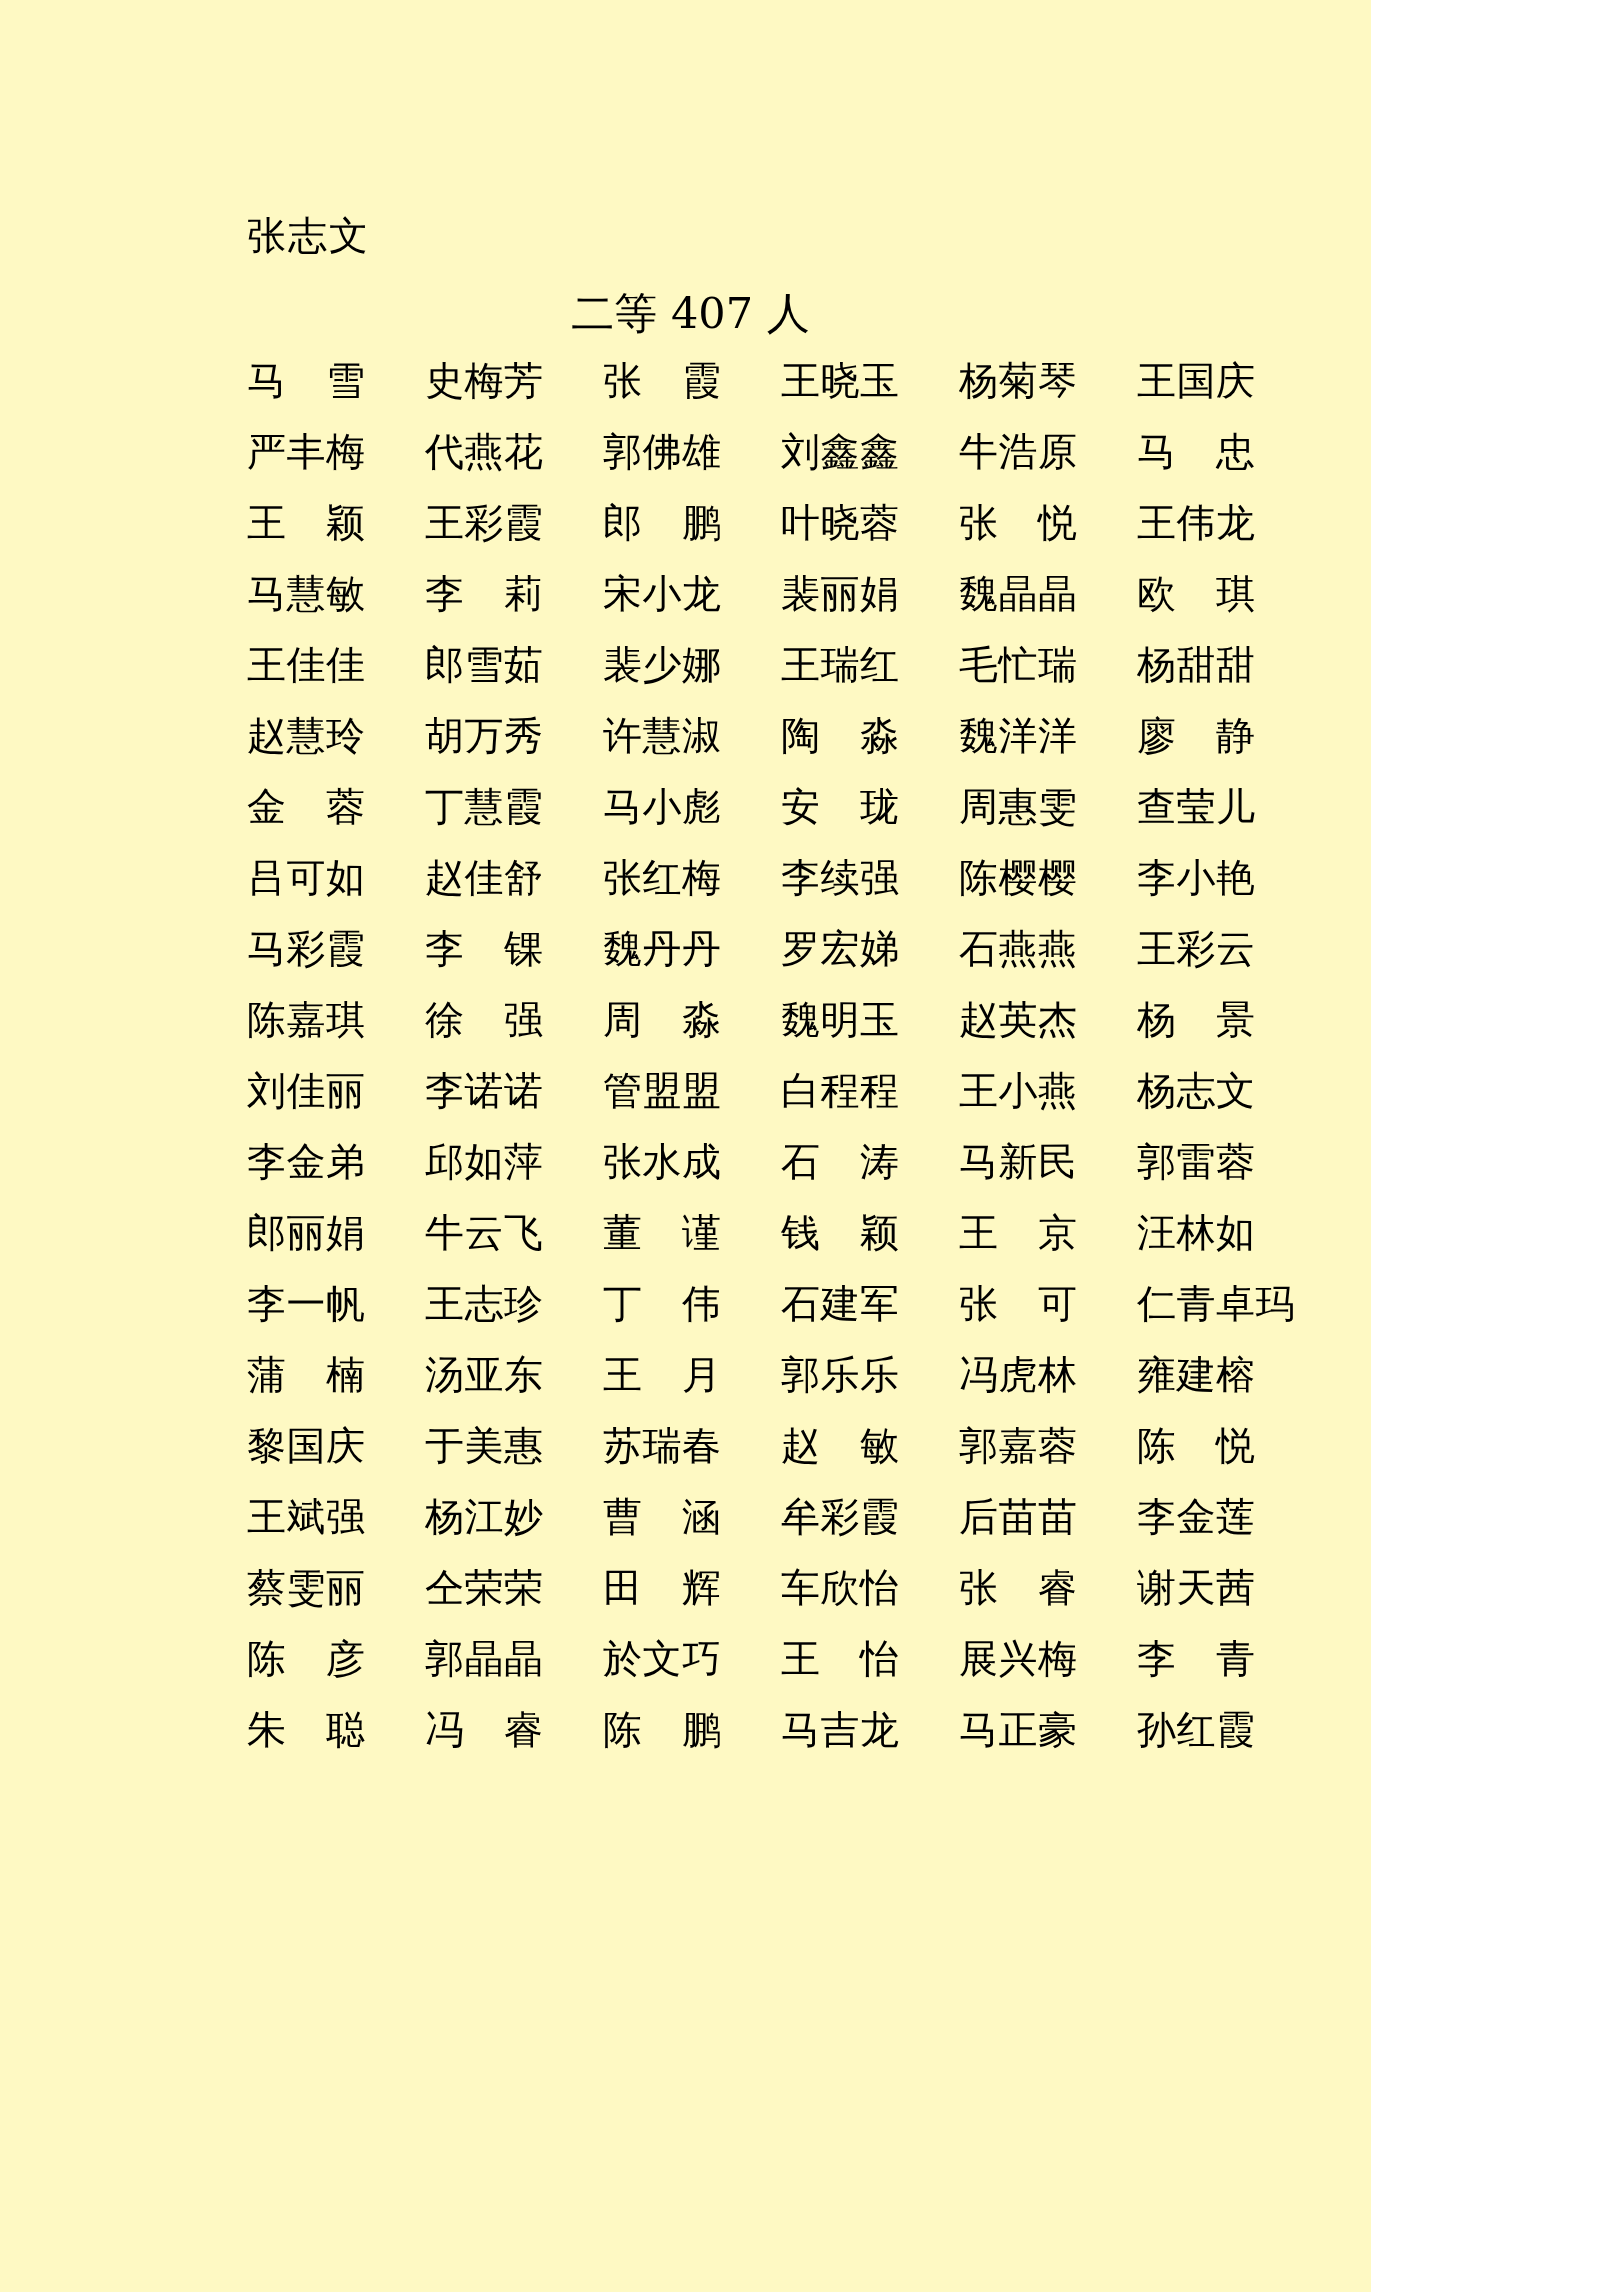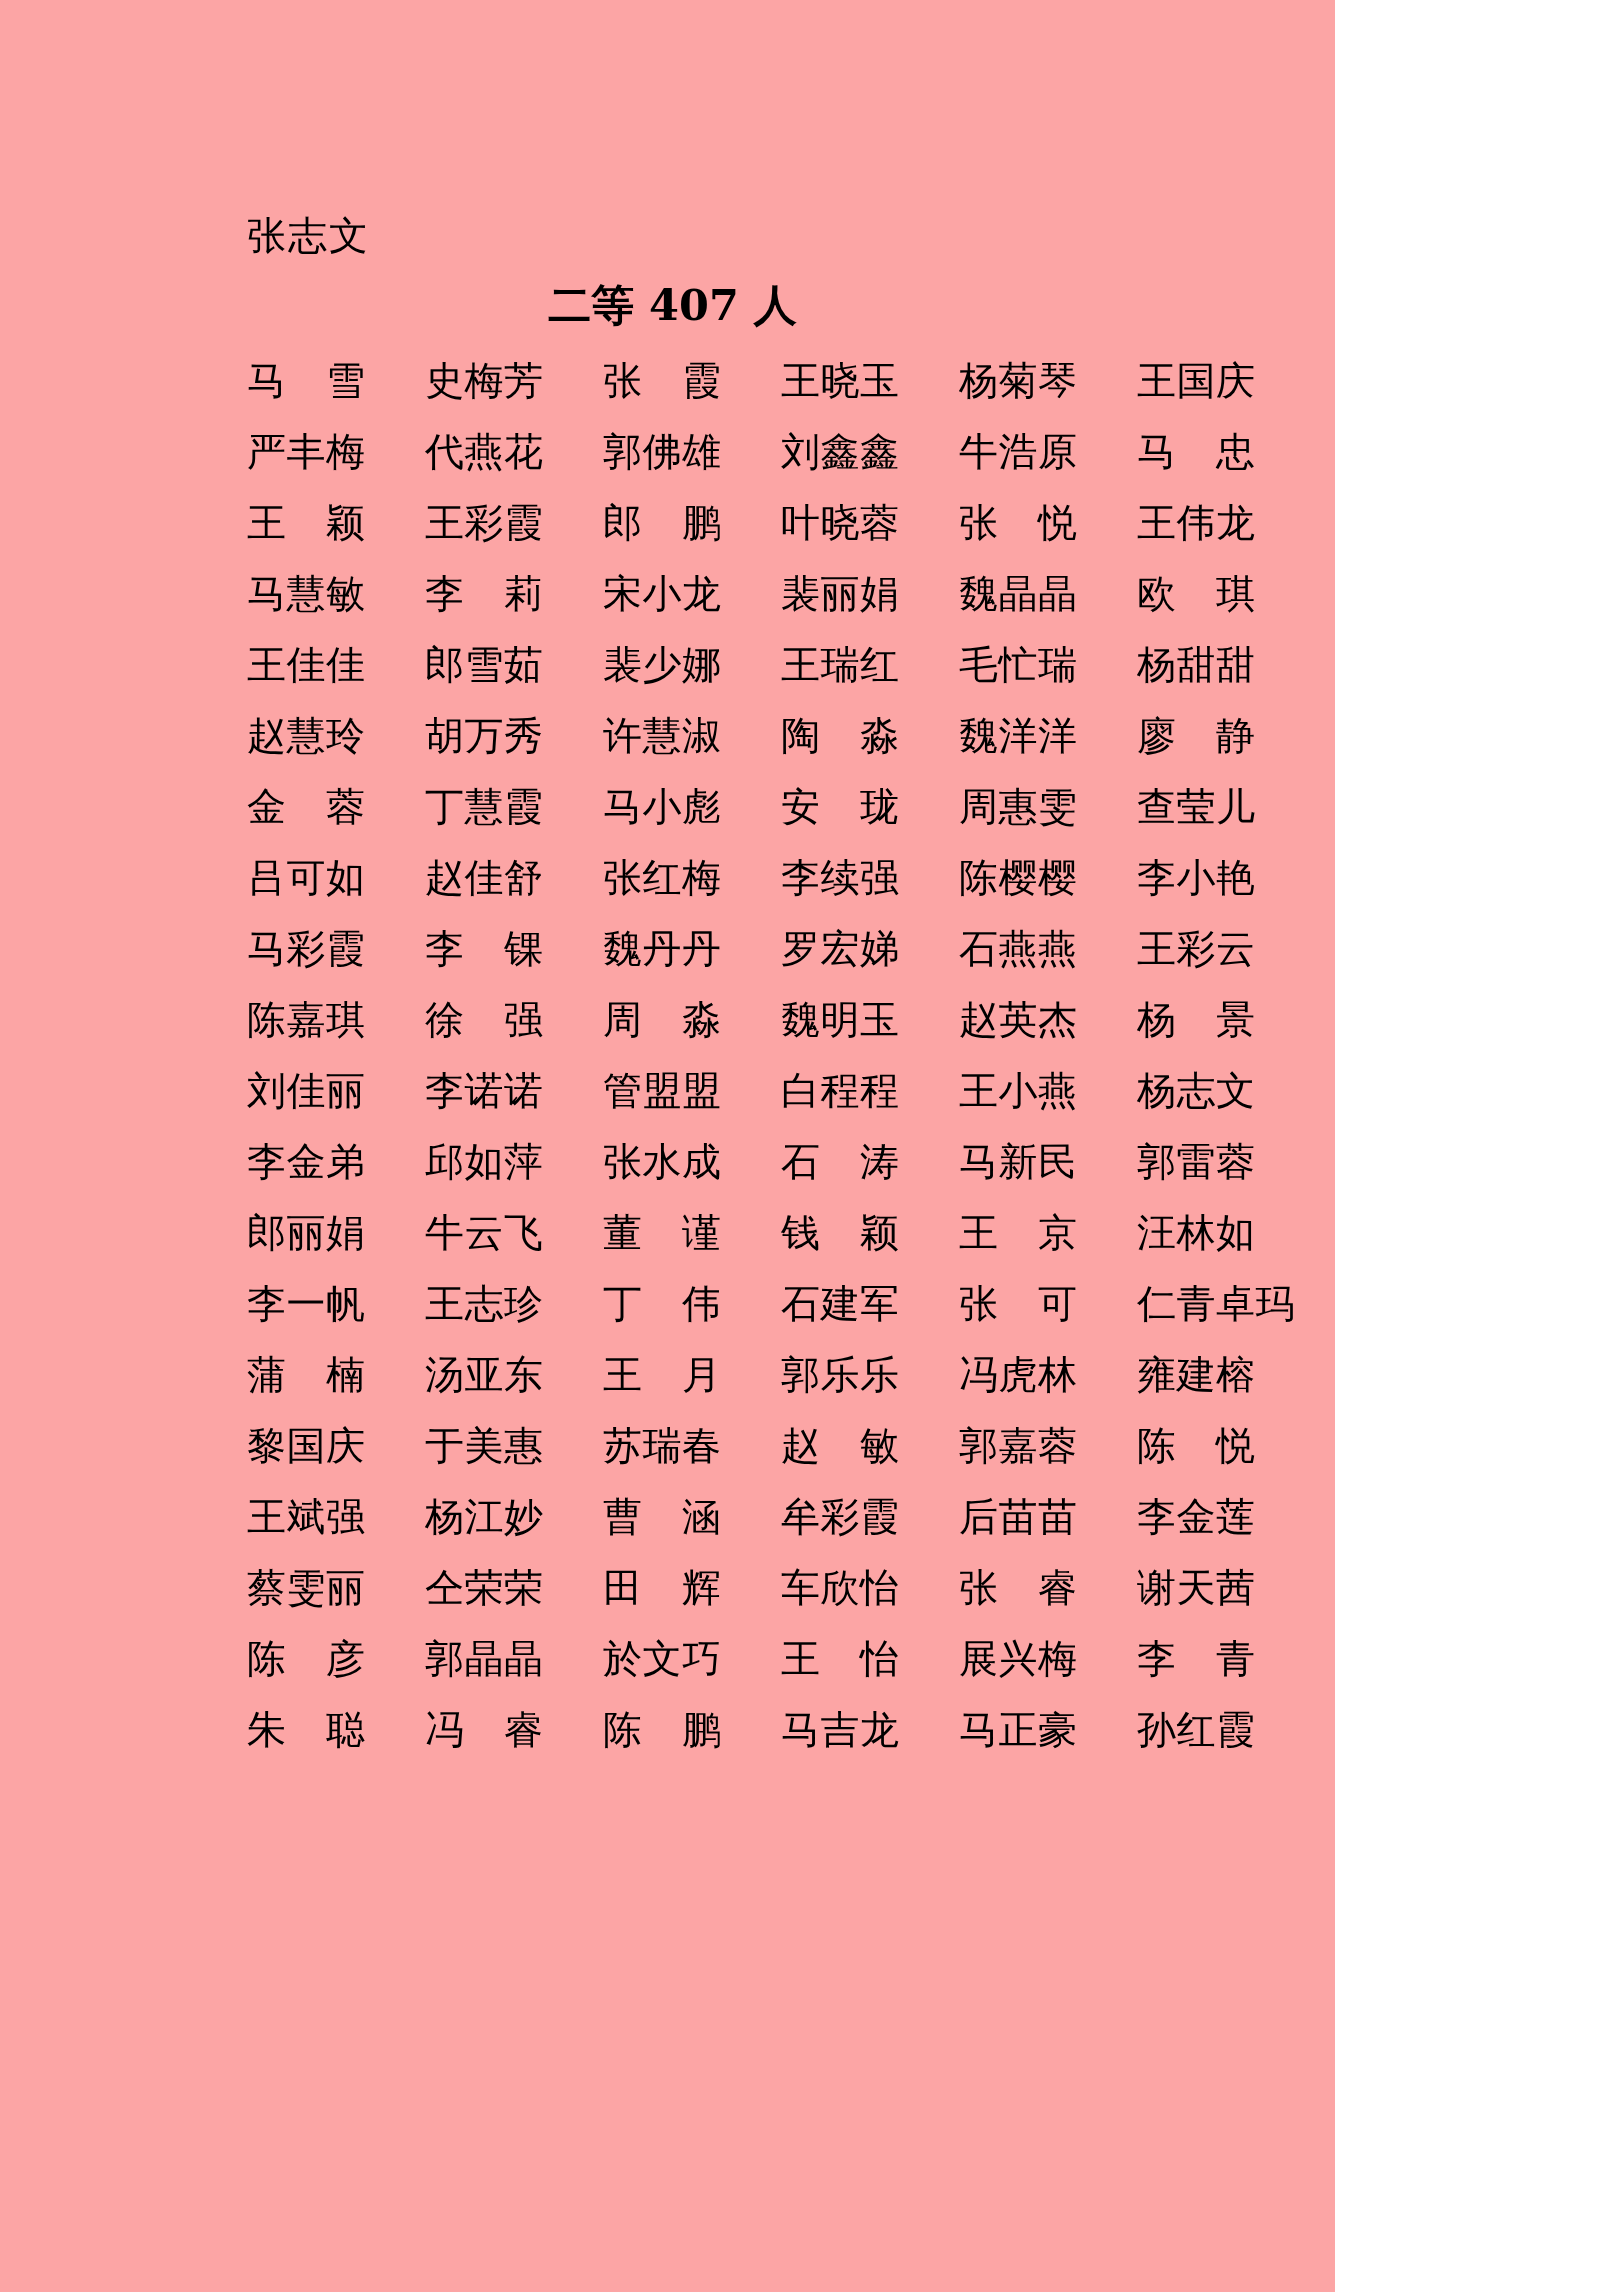--- a/index.html
+++ b/index.html
@@ -4,44 +4,45 @@
 <style>
   html, body {
     margin: 0;
     padding: 0;
     background: #ffffff;
   }
   .page {
     position: relative;
     width: 1335px;
     height: 2293px;
-    background: #fca5a5;
+    background: #fef9c3;
     color: #000000;
     font-family: "DejaVu Serif", "Liberation Serif", serif;
     overflow: hidden;
+    padding-left: 36px;
   }
   .header-name {
     position: absolute;
     left: 247px;
     top: 214px;
     font-size: 39px;
     line-height: 43px;
     letter-spacing: 2px;
     white-space: pre;
   }
   .section-title {
     position: absolute;
     top: 280px;
     left: 10px;
     right: 0;
-    margin: 0;
+    margin: 8px;
     text-align: center;
     font-size: 43px;
     line-height: 51px;
-    font-weight: bold;
+    font-weight: normal;
     white-space: pre;
   }
   .roster {
     position: absolute;
     left: 247px;
     top: 345px;
     width: 1127px;
   }
   .roster-row {
     display: grid;

